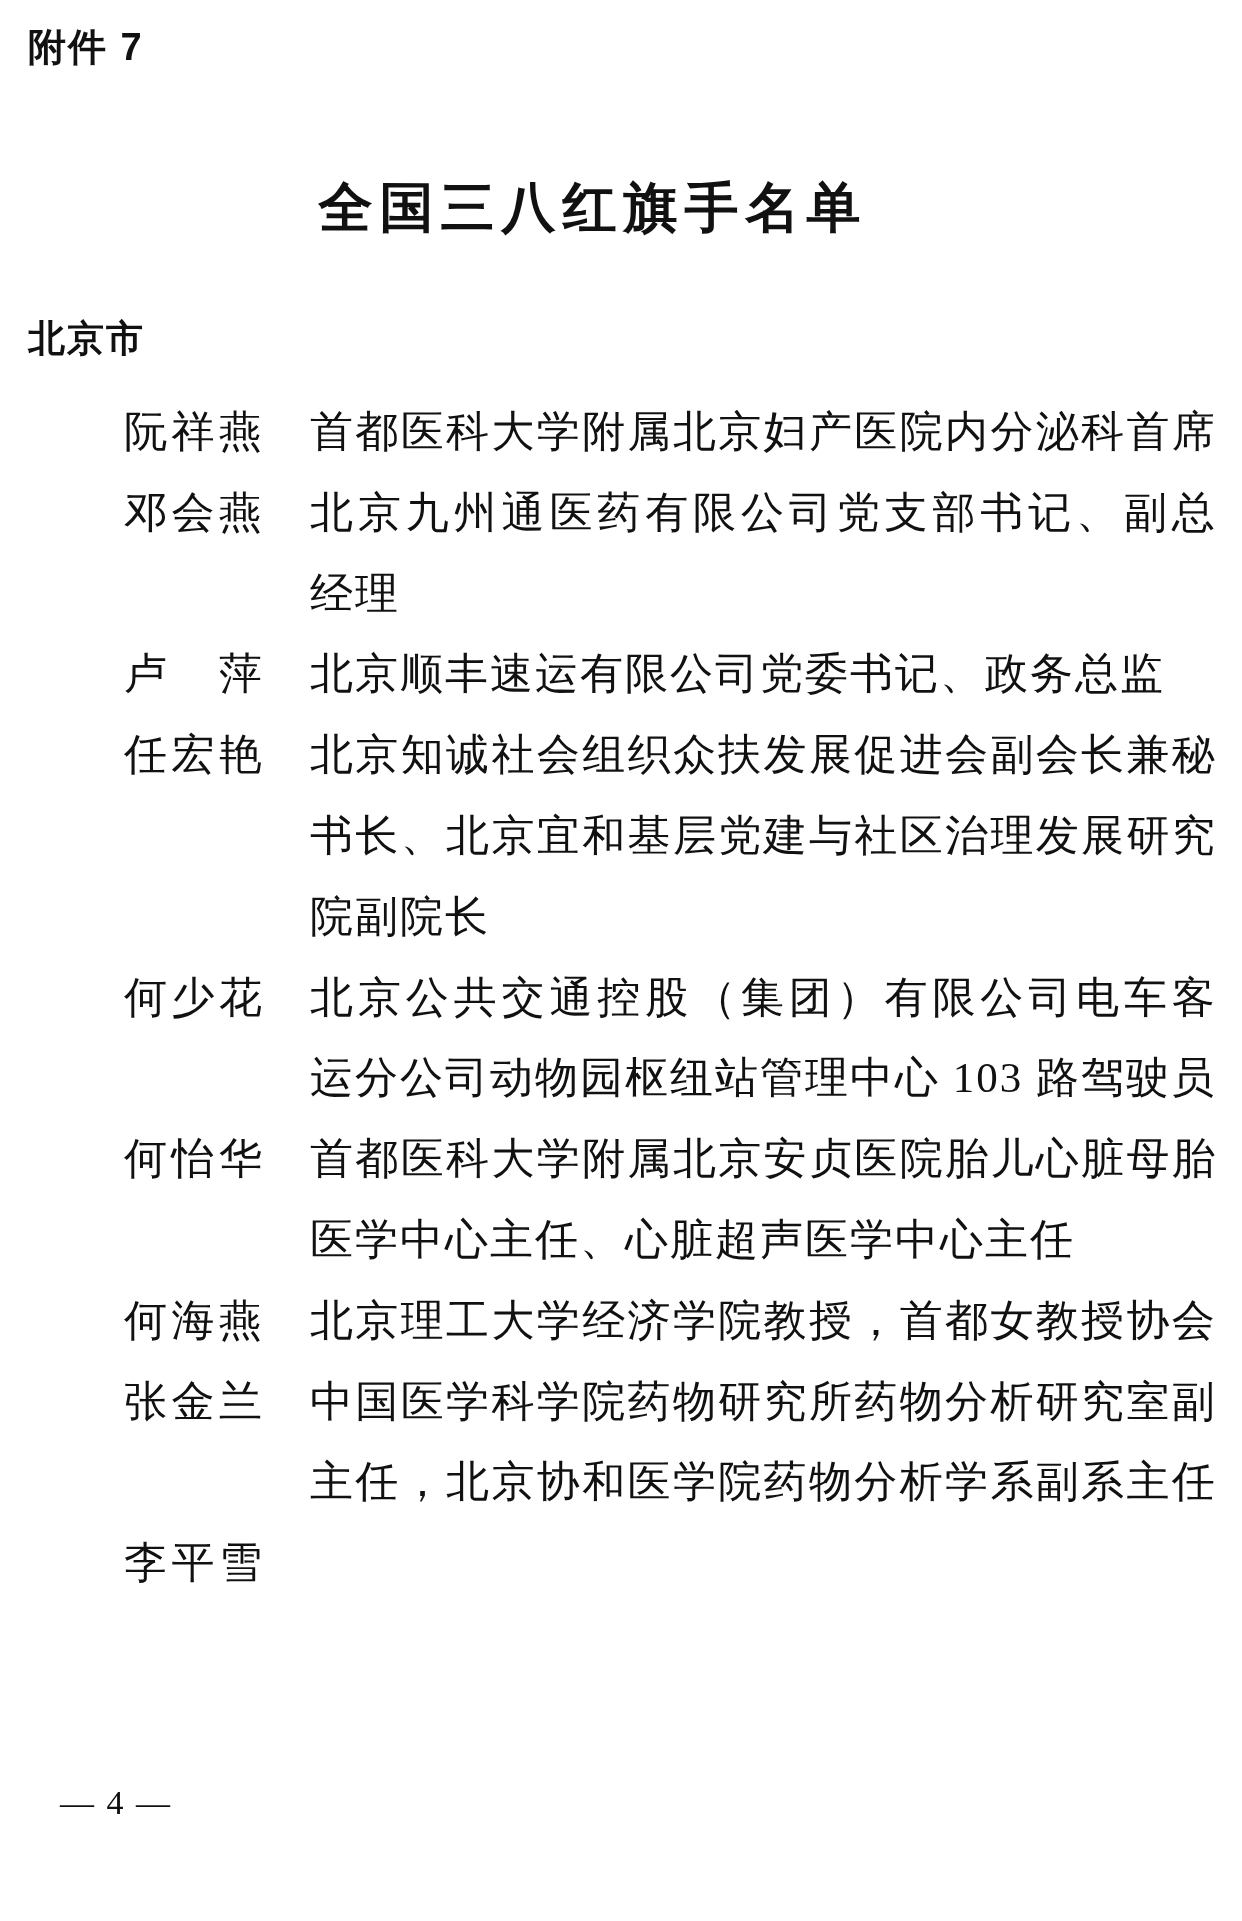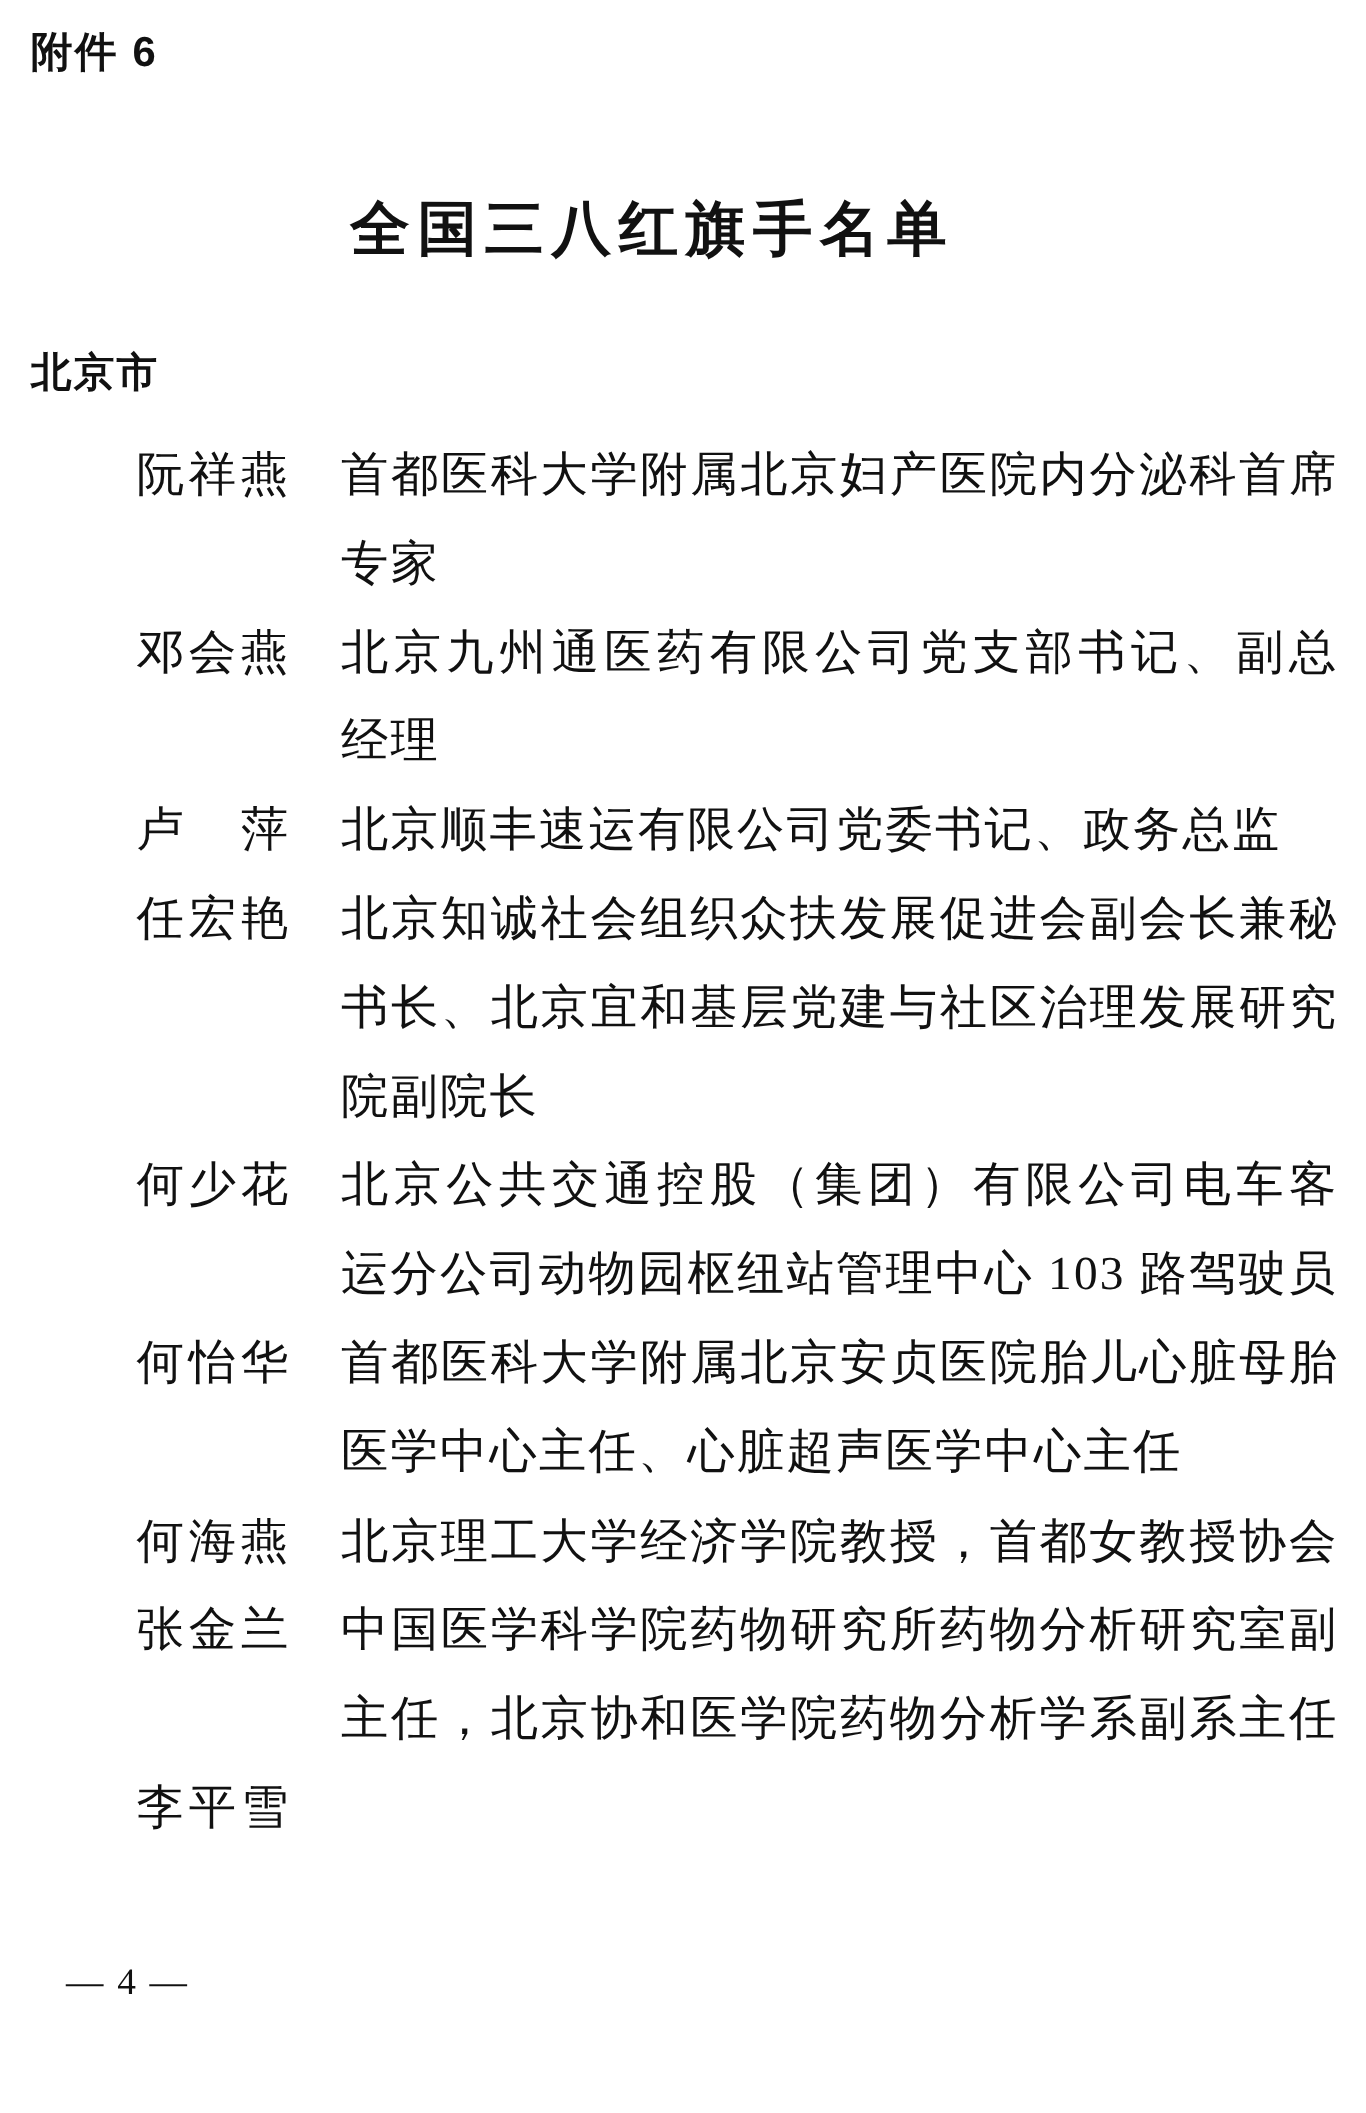--- a/index.html
+++ b/index.html
@@ -52,21 +52,21 @@
   .page-number {
     position:absolute; left:60px; top:1784px;
     font-size:34px;
     letter-spacing:2px;
   }
 </style>
 </head>
 <body>
 
 <div class="page">
-  <div class="attachment">附件 6</div>
+  <div class="attachment">附件 7</div>
   <div class="doc-title">全国三八红旗手名单</div>
   <div class="section-heading">北京市</div>
   <div class="awardee-list">
       <div class="row">
         <div class="name">
           <span>阮</span>
           <span>祥</span>
           <span>燕</span>
         </div>
         <div class="desc justify">
@@ -84,24 +84,20 @@
           <span>产</span>
           <span>医</span>
           <span>院</span>
           <span>内</span>
           <span>分</span>
           <span>泌</span>
           <span>科</span>
           <span>首</span>
           <span>席</span>
         </div>
-      </div>
-      <div class="row">
-        <div class="name"></div>
-        <div class="desc">专家</div>
       </div>
       <div class="row">
         <div class="name">
           <span>邓</span>
           <span>会</span>
           <span>燕</span>
         </div>
         <div class="desc justify">
           <span>北</span>
           <span>京</span>

